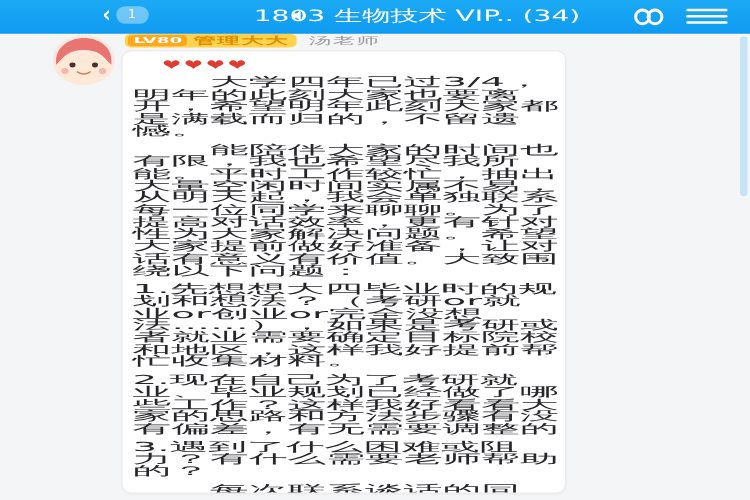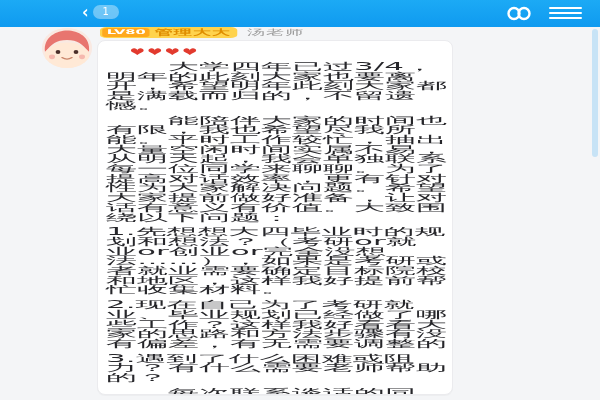--- a/index.html
+++ b/index.html
@@ -59,20 +59,28 @@
 </head>
 <body>
 
 <div class="screen">
 
   <div class="header">
     <div class="back-group">
       <span class="chevron">‹</span>
       <span class="unread-pill">1</span>
     </div>
+    <div class="title-wrap">
+      <span class="announce-icon">
+        <svg viewBox="0 0 24 20" width="13" height="11">
+          <path d="M2 7v6h4l6 5V2L6 7H2z" fill="#ffffff"></path>
+          <path d="M16 5c2 1.6 3 3.2 3 5s-1 3.4-3 5" stroke="#ffffff" stroke-width="2" fill="none" stroke-linecap="round"></path>
+        </svg>
+      </span><span class="title">1803 生物技术 VIP.. (34)</span>
+    </div>
     <span class="rings-icon">
       <svg viewBox="0 0 34 15" width="34" height="15">
         <circle cx="12" cy="7.5" r="5.5" stroke="#ffffff" stroke-width="2.4" fill="none"></circle>
         <circle cx="22" cy="7.5" r="5.5" stroke="#ffffff" stroke-width="2.4" fill="none"></circle>
       </svg>
     </span>
     <span class="menu-icon">
         <i></i>
         <i></i>
         <i></i>

